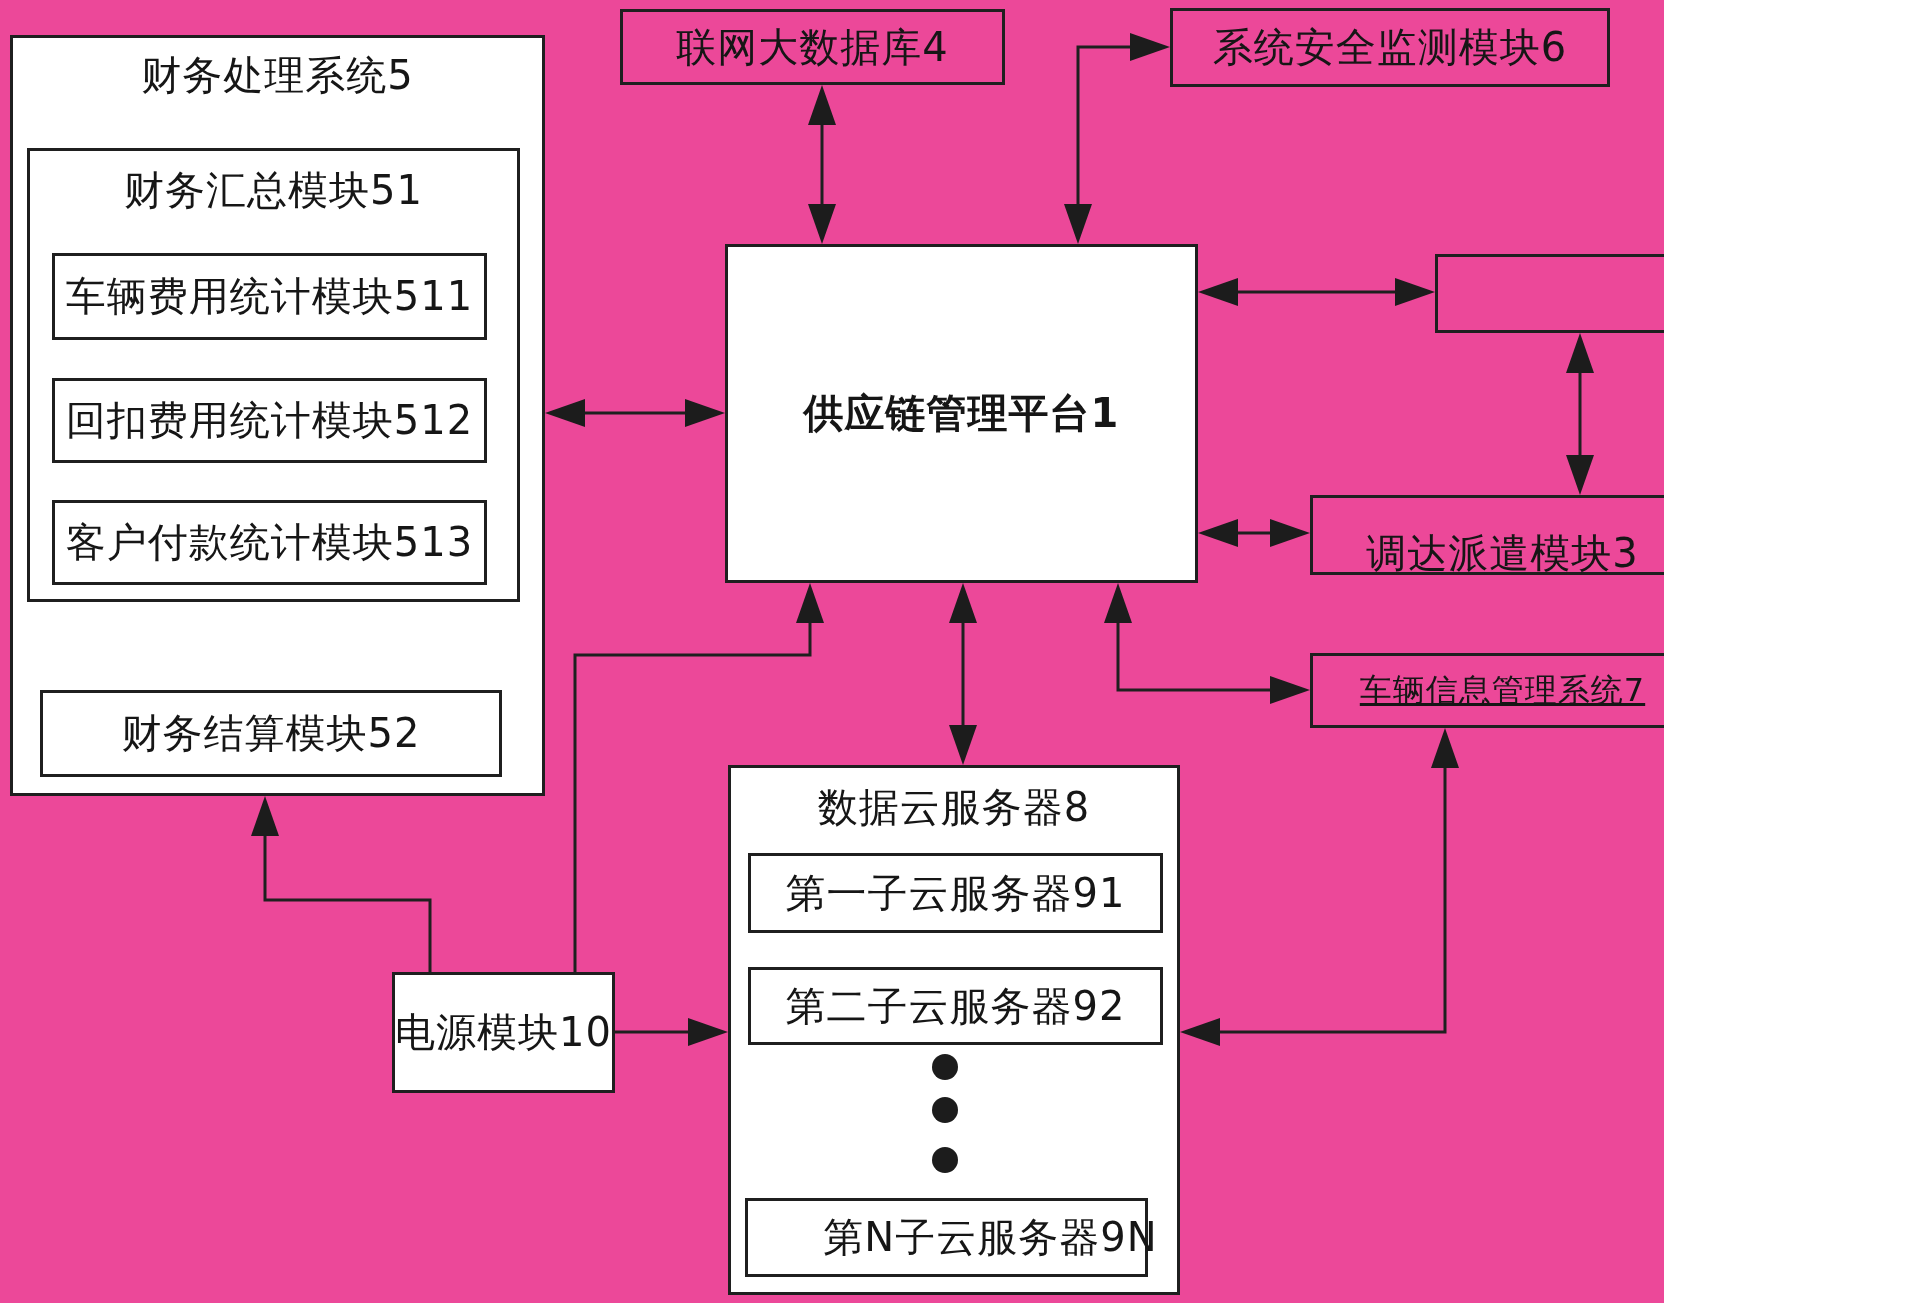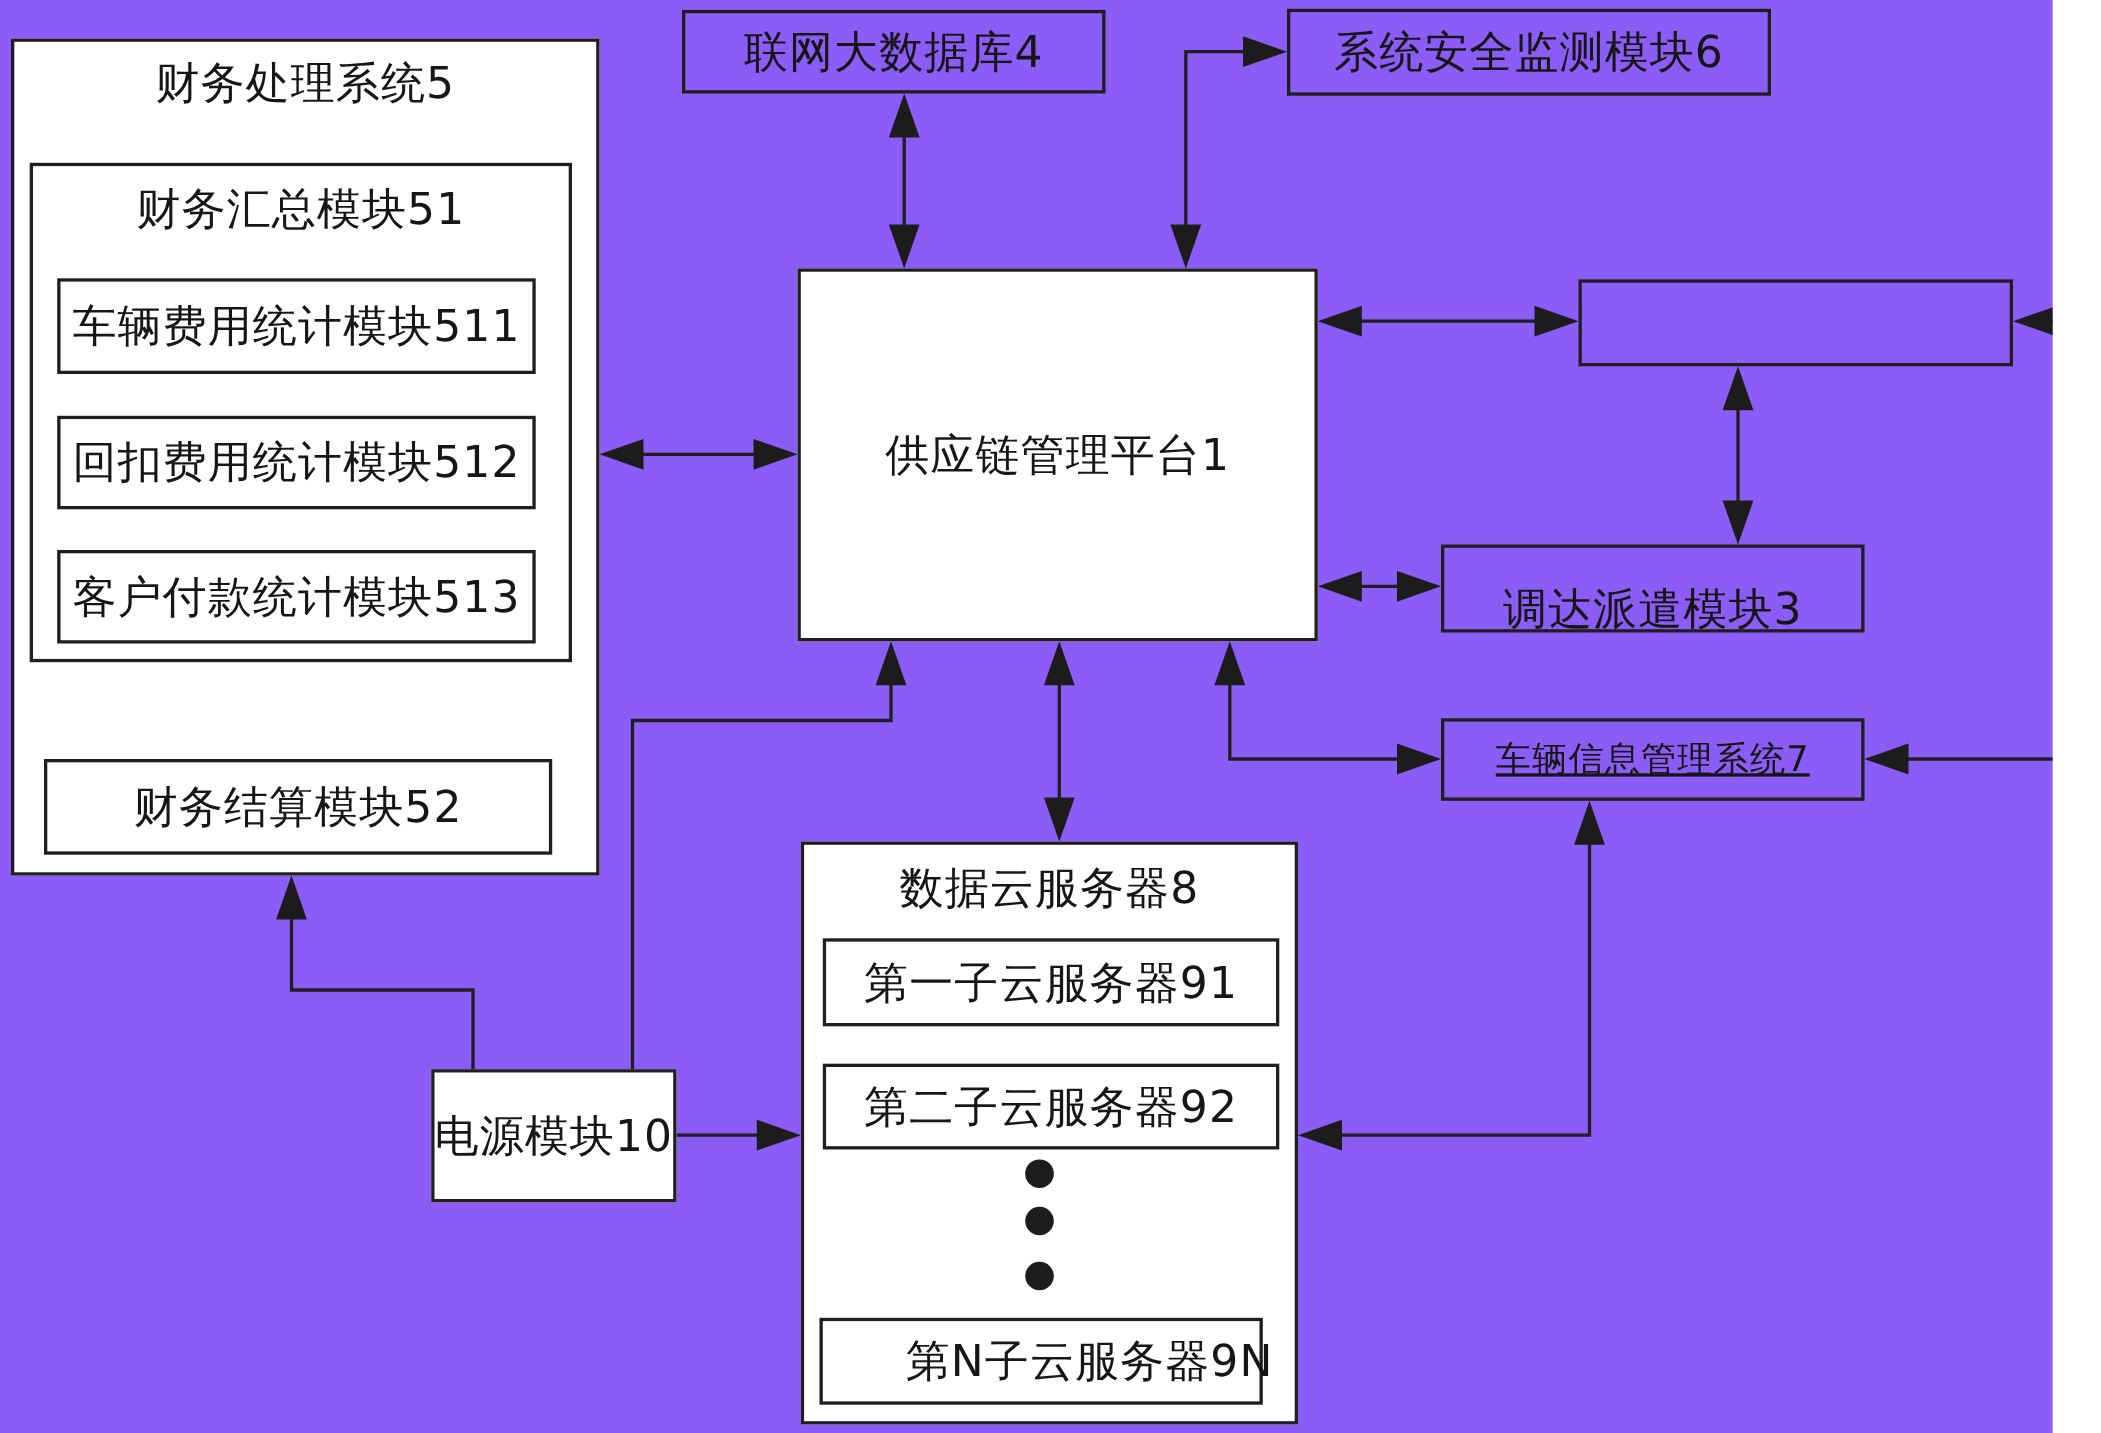--- a/index.html
+++ b/index.html
@@ -1,17 +1,17 @@
 <!DOCTYPE html>
 <html><head>
 <meta charset="utf-8">
 <style>
   html,body{margin:0;padding:0;background:#ffffff;}
   #stage{
-    position:relative;width:1866px;height:1303px;background:#8b5cf6;
+    position:relative;width:1664px;height:1303px;background:#ec4899;
     font-family:"DejaVu Sans","Liberation Sans",sans-serif;color:#1a1a1a;overflow:hidden;
   }
   .box{
     position:absolute;border:3px solid #1f1f1f;background:transparent;box-sizing:border-box;
   }
   .fill{background:#ffffff;}
   .lbl{
     position:absolute;display:flex;align-items:center;justify-content:center;
     font-size:40px;letter-spacing:1px;white-space:nowrap;color:#161616;
   }
@@ -128,21 +128,21 @@
   <div class="box" style="left:40px;top:690px;width:462px;height:87px;"></div>
   <div class="lbl" style="left:40px;top:690px;width:462px;height:87px;">财务结算模块52</div>
 
   <div class="box" style="left:620px;top:9px;width:385px;height:76px;"></div>
   <div class="lbl" style="left:620px;top:9px;width:385px;height:76px;">联网大数据库4</div>
 
   <div class="box" style="left:1170px;top:8px;width:440px;height:79px;"></div>
   <div class="lbl" style="left:1170px;top:8px;width:440px;height:79px;">系统安全监测模块6</div>
 
   <div class="box fill" style="left:725px;top:244px;width:473px;height:339px;"></div>
-  <div class="lbl" style="left:725px;top:244px;width:473px;height:339px;">供应链管理平台1</div>
+  <div class="lbl" style="left:725px;top:244px;width:473px;height:339px;font-weight:bold;">供应链管理平台1</div>
 
   <div class="box" style="left:1435px;top:254px;width:395px;height:79px;"></div>
 
   <div class="box" style="left:1310px;top:495px;width:385px;height:80px;"></div>
   <div class="lbl" style="left:1310px;top:513px;width:385px;height:80px;border-radius:18px;">调达派遣模块3</div>
 
   <div class="box" style="left:1310px;top:653px;width:385px;height:75px;"></div>
   <div class="lbl" style="left:1310px;top:653px;width:385px;height:75px;font-size:32px;text-decoration:underline;">车辆信息管理系统7</div>
 
   <div class="box fill" style="left:728px;top:765px;width:452px;height:530px;"></div>

